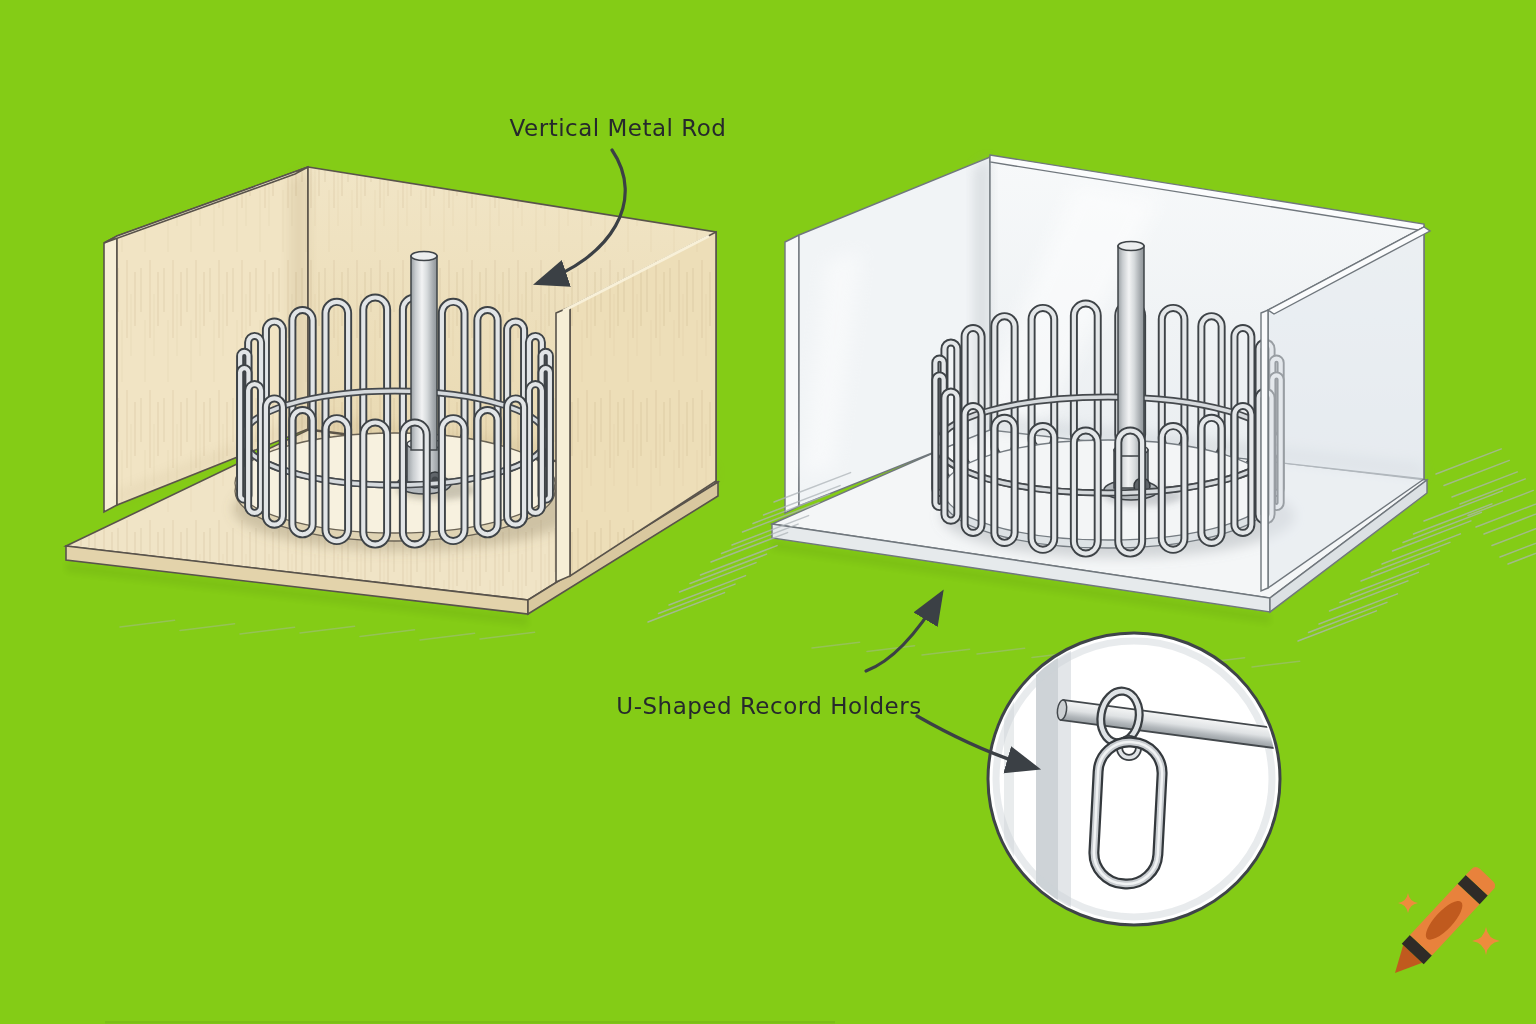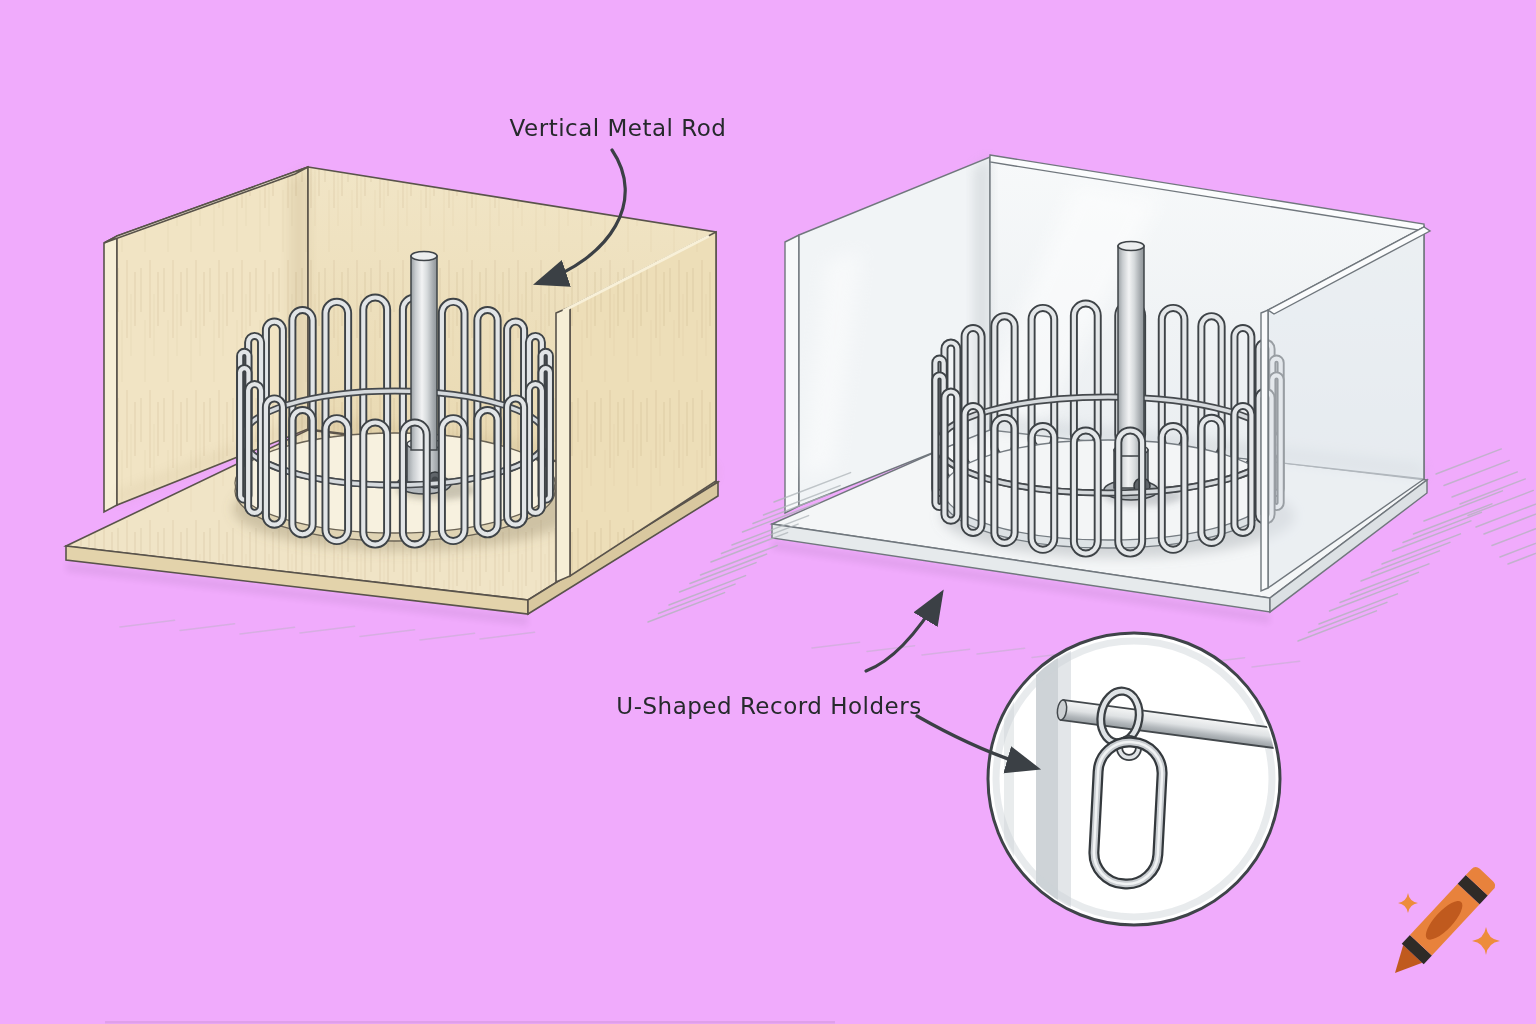--- a/index.html
+++ b/index.html
@@ -1,16 +1,16 @@
 <!DOCTYPE html>
 <html><head>
 <meta charset="utf-8">
 <style>
   html,body{margin:0;padding:0;background:#ffffff;}
-  .stage{position:relative;width:1536px;height:1024px;background:#f0abfc;overflow:hidden;
+  .stage{position:relative;width:1536px;height:1024px;background:#84cc16;overflow:hidden;
          font-family:"DejaVu Sans",sans-serif;}
   svg{display:block;}
   .label{font-family:"DejaVu Sans",sans-serif;font-size:23px;fill:#26292c;letter-spacing:.5px;}
   .outlineW{stroke:#59534b;stroke-width:1.6;}
   .outlineG{stroke:#70777d;stroke-width:1.4;}
 </style>
 </head>
 <body>
 
 <div class="stage">

